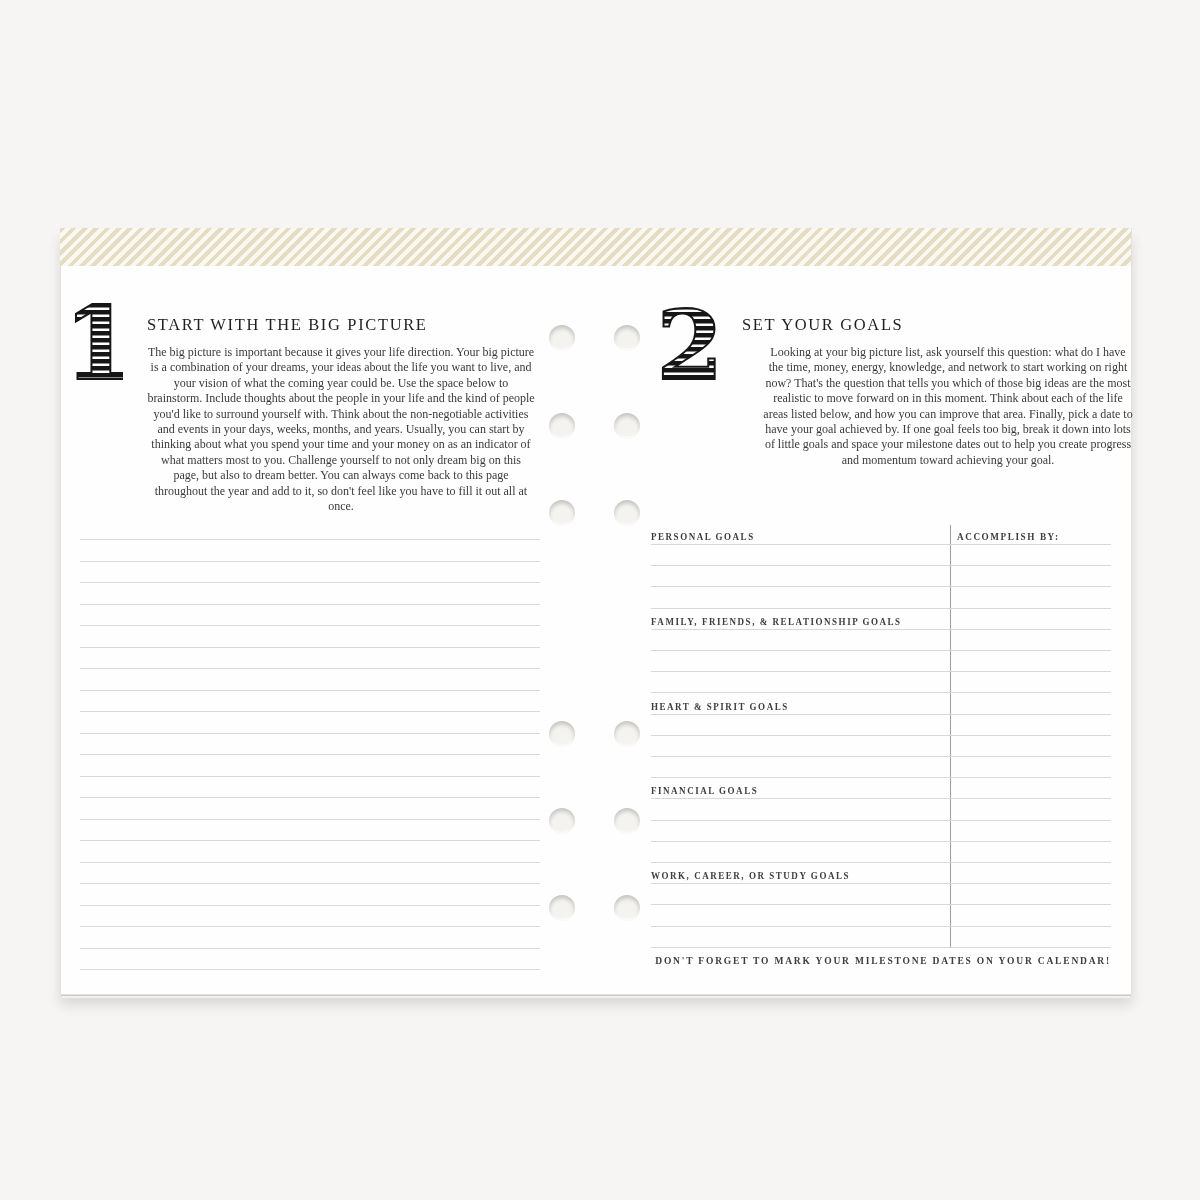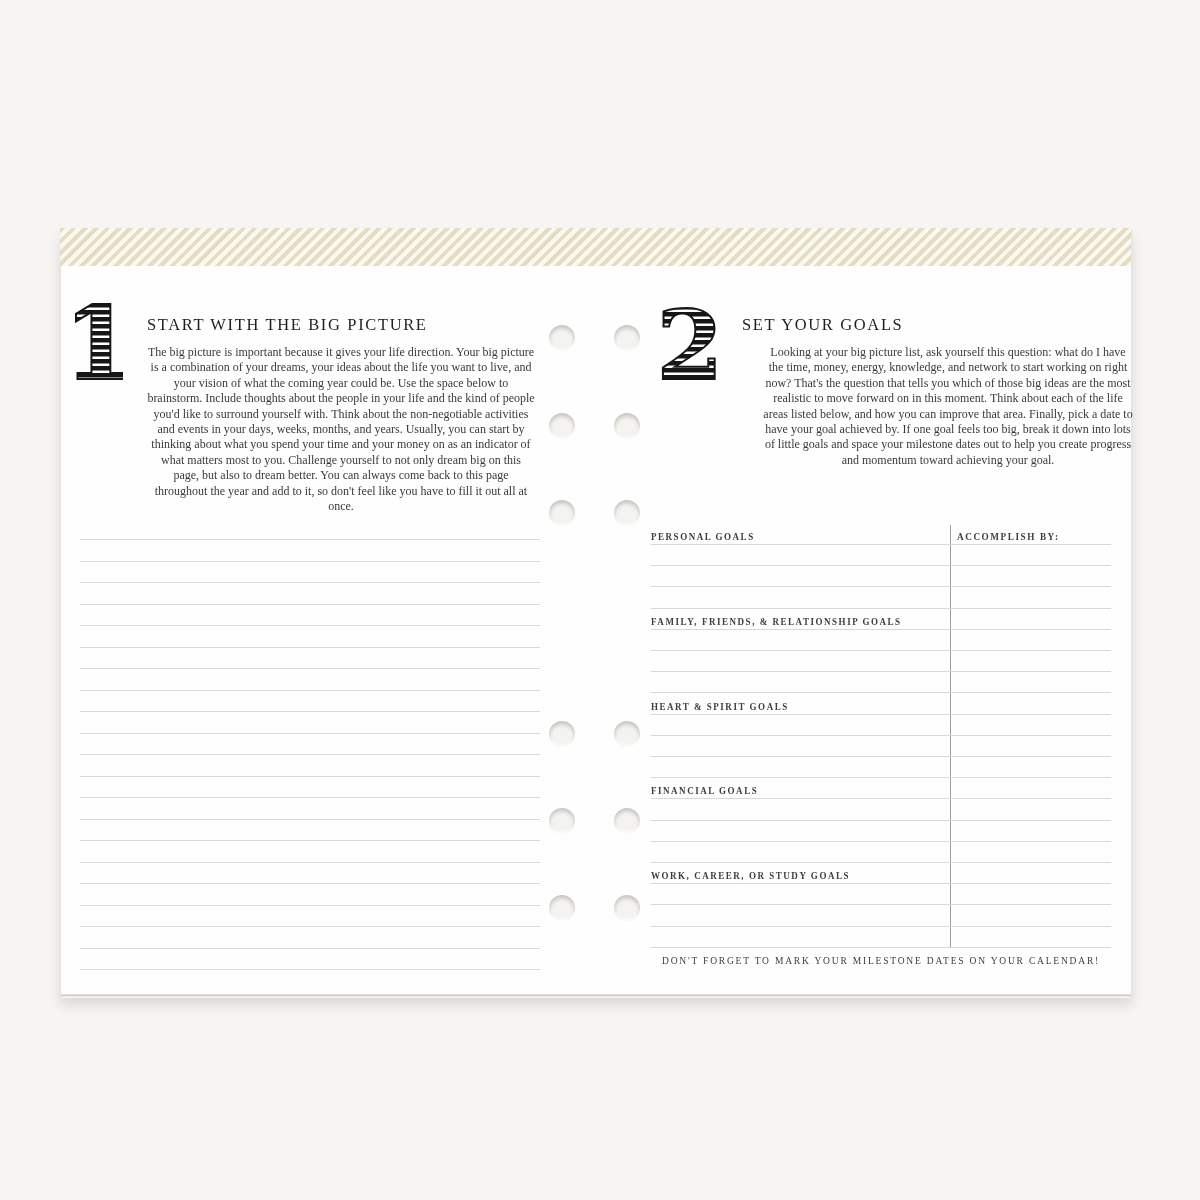--- a/index.html
+++ b/index.html
@@ -22,22 +22,22 @@
   .b2{left:701px;top:116px;width:372px;}
   .lines-wrap{position:absolute;left:19px;top:310px;width:460px;height:436px;}
   .rule{position:absolute;left:0;width:100%;height:1px;background:#d9d8d5;}
   .goals-grid{position:absolute;left:590px;top:296px;width:460px;height:430px;}
   .goal-label{position:absolute;left:0;font-size:10px;font-weight:700;letter-spacing:1.7px;
               color:#3d3d3d;white-space:nowrap;transform:scaleX(.9);transform-origin:left top;}
   .divider{position:absolute;left:299px;top:0;width:1px;height:423px;background:#9f9e9b;}
   .accomplish{position:absolute;left:306px;top:6px;font-size:10px;font-weight:700;
               letter-spacing:1.7px;color:#3d3d3d;white-space:nowrap;transform:scaleX(.92);
               transform-origin:left top;}
-  .footer-note{position:absolute;left:590px;top:727px;width:460px;text-align:center;
-               font-size:9.5px;font-weight:400;letter-spacing:1.8px;color:#3d3d3d;}
+  .footer-note{position:absolute;left:590px;top:727px;width:460px;text-align:right;
+               font-size:9.5px;font-weight:700;letter-spacing:1.8px;color:#3d3d3d;}
   .hole{position:absolute;width:26px;height:26px;border-radius:50%;background:#f4f3f0;
         box-shadow:inset 0 3px 4px rgba(0,0,0,.20), inset 0 -2px 2px rgba(255,255,255,.9),
                    0 1px 0 rgba(255,255,255,.8);}
 </style>
 </head>
 <body>
 
 <div class="stage">
   <div class="paper">
 

